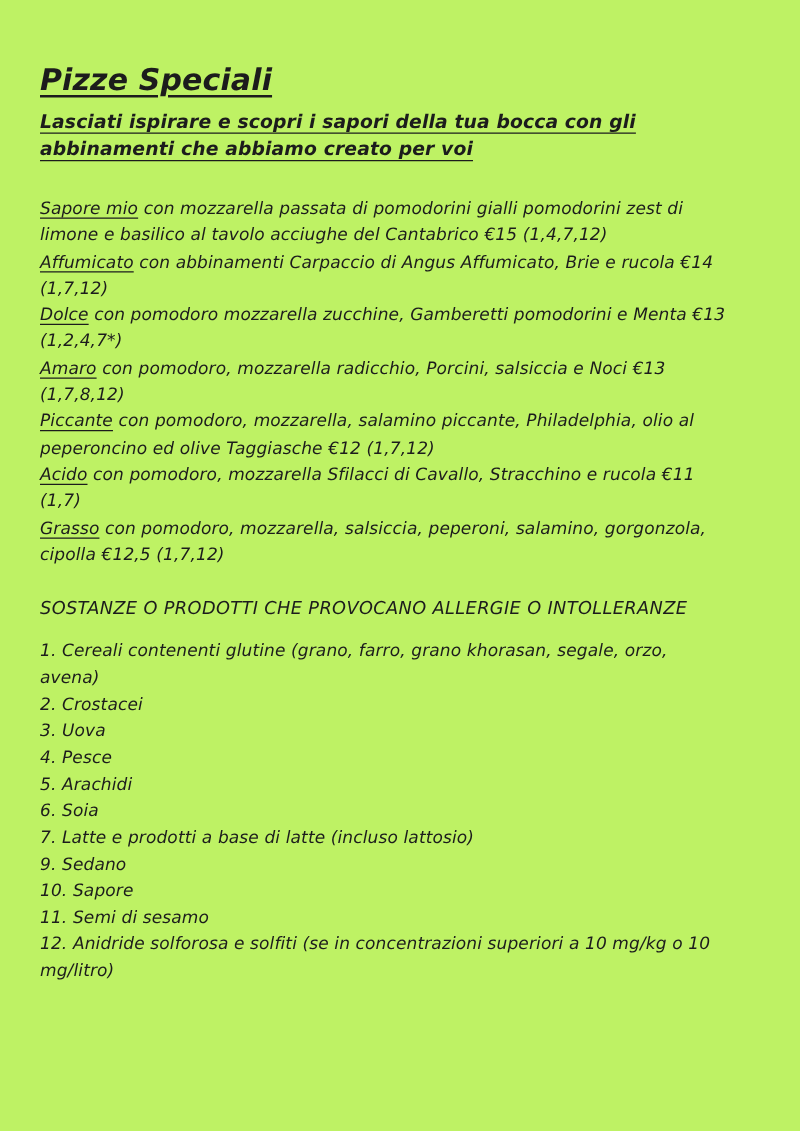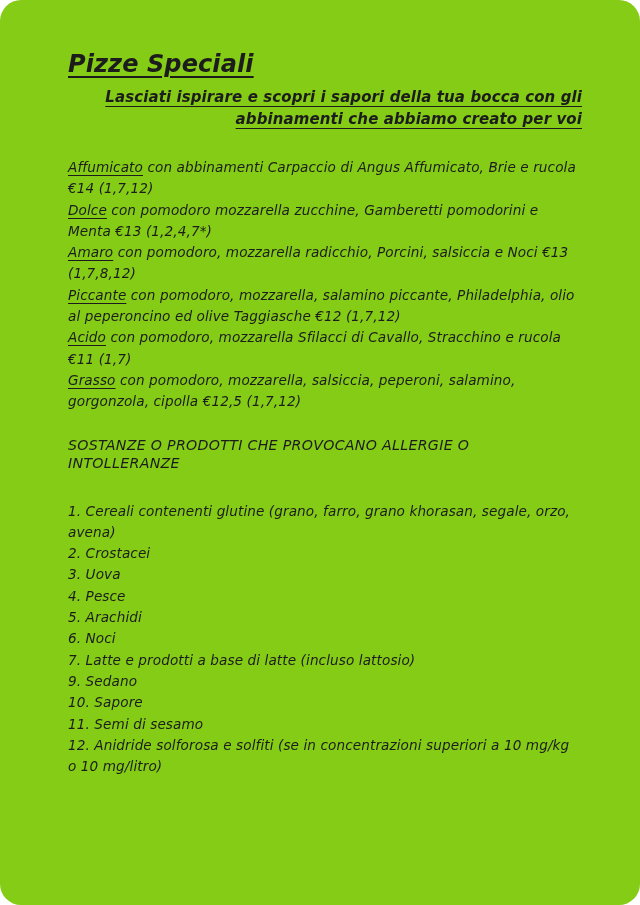--- a/index.html
+++ b/index.html
@@ -4,74 +4,73 @@
 <style>
   html, body {
     margin: 0;
     padding: 0;
     background: #ffffff;
   }
   .page {
     position: relative;
     width: 640px;
     height: 905px;
-    background: #84cc16;
+    background: #bef264;
     box-sizing: border-box;
-    padding: 50px 58px 0 68px;
+    padding: 50px 58px 0 32px;
     overflow: hidden;
     font-family: "DejaVu Sans", sans-serif;
     font-style: italic;
     color: #1c1c1c;
     letter-spacing: 0.1px;
-    border-radius: 21px;
   }
   .title {
     margin: 0 0 9px 0;
     font-size: 24px;
     font-weight: bold;
     text-decoration: underline;
     text-underline-offset: 4px;
     text-decoration-thickness: 1.5px;
   }
   .subtitle {
     margin: 0 0 27px 0;
     font-size: 15px;
     font-weight: bold;
     line-height: 21.5px;
     text-decoration: underline;
     text-underline-offset: 3.5px;
     text-decoration-thickness: 1.2px;
-    text-align: right;
   }
   .menu-item, .allergen-item {
     margin: 0;
     font-size: 13.6px;
     font-weight: normal;
     line-height: 21.3px;
   }
   .pizza-name {
     text-decoration: underline;
     text-underline-offset: 3px;
     text-decoration-thickness: 1.1px;
   }
   .allergen-header {
-    margin: 23px 0 29px 0;
+    margin: 23px 0 15px 0;
     font-size: 14.2px;
     line-height: 18px;
     letter-spacing: 0.3px;
   }
 </style>
 </head>
 <body>
 
 <div class="page">
   <h1 class="title">Pizze Speciali</h1>
   <h2 class="subtitle">Lasciati ispirare e scopri i sapori della tua bocca con gli abbinamenti che abbiamo creato per voi</h2>
 
   <div class="menu">
+  <p class="menu-item"><span class="pizza-name">Sapore mio</span> <span>con mozzarella passata di pomodorini gialli pomodorini zest di limone e basilico al tavolo acciughe del Cantabrico</span> <span>€15</span> <span>(1,4,7,12)</span></p>
 
 
   <p class="menu-item"><span class="pizza-name">Affumicato</span> <span>con abbinamenti Carpaccio di Angus Affumicato, Brie e rucola</span> <span>€14</span> <span>(1,7,12)</span></p>
 
   <p class="menu-item"><span class="pizza-name">Dolce</span> <span>con pomodoro mozzarella zucchine, Gamberetti pomodorini e Menta</span> <span>€13</span> <span>(1,2,4,7*)</span></p>
 
 
   <p class="menu-item"><span class="pizza-name">Amaro</span> <span>con pomodoro, mozzarella radicchio, Porcini, salsiccia e Noci</span> <span>€13</span> <span>(1,7,8,12)</span></p>
 
   <p class="menu-item"><span class="pizza-name">Piccante</span> <span>con pomodoro, mozzarella, salamino piccante, Philadelphia, olio al peperoncino ed olive Taggiasche</span> <span>€12</span> <span>(1,7,12)</span></p>
@@ -87,21 +86,21 @@
   <p class="allergen-item"><span>1.</span> <span>Cereali contenenti glutine (grano, farro, grano khorasan, segale, orzo, avena)</span></p>
 
   <p class="allergen-item"><span>2.</span> <span>Crostacei</span></p>
 
   <p class="allergen-item"><span>3.</span> <span>Uova</span></p>
 
   <p class="allergen-item"><span>4.</span> <span>Pesce</span></p>
 
   <p class="allergen-item"><span>5.</span> <span>Arachidi</span></p>
 
-  <p class="allergen-item"><span>6.</span> <span>Noci</span></p>
+  <p class="allergen-item"><span>6.</span> <span>Soia</span></p>
 
   <p class="allergen-item"><span>7.</span> <span>Latte e prodotti a base di latte (incluso lattosio)</span></p>
 
 
   <p class="allergen-item"><span>9.</span> <span>Sedano</span></p>
 
   <p class="allergen-item"><span>10.</span> <span>Sapore</span></p>
 
   <p class="allergen-item"><span>11.</span> <span>Semi di sesamo</span></p>
 

